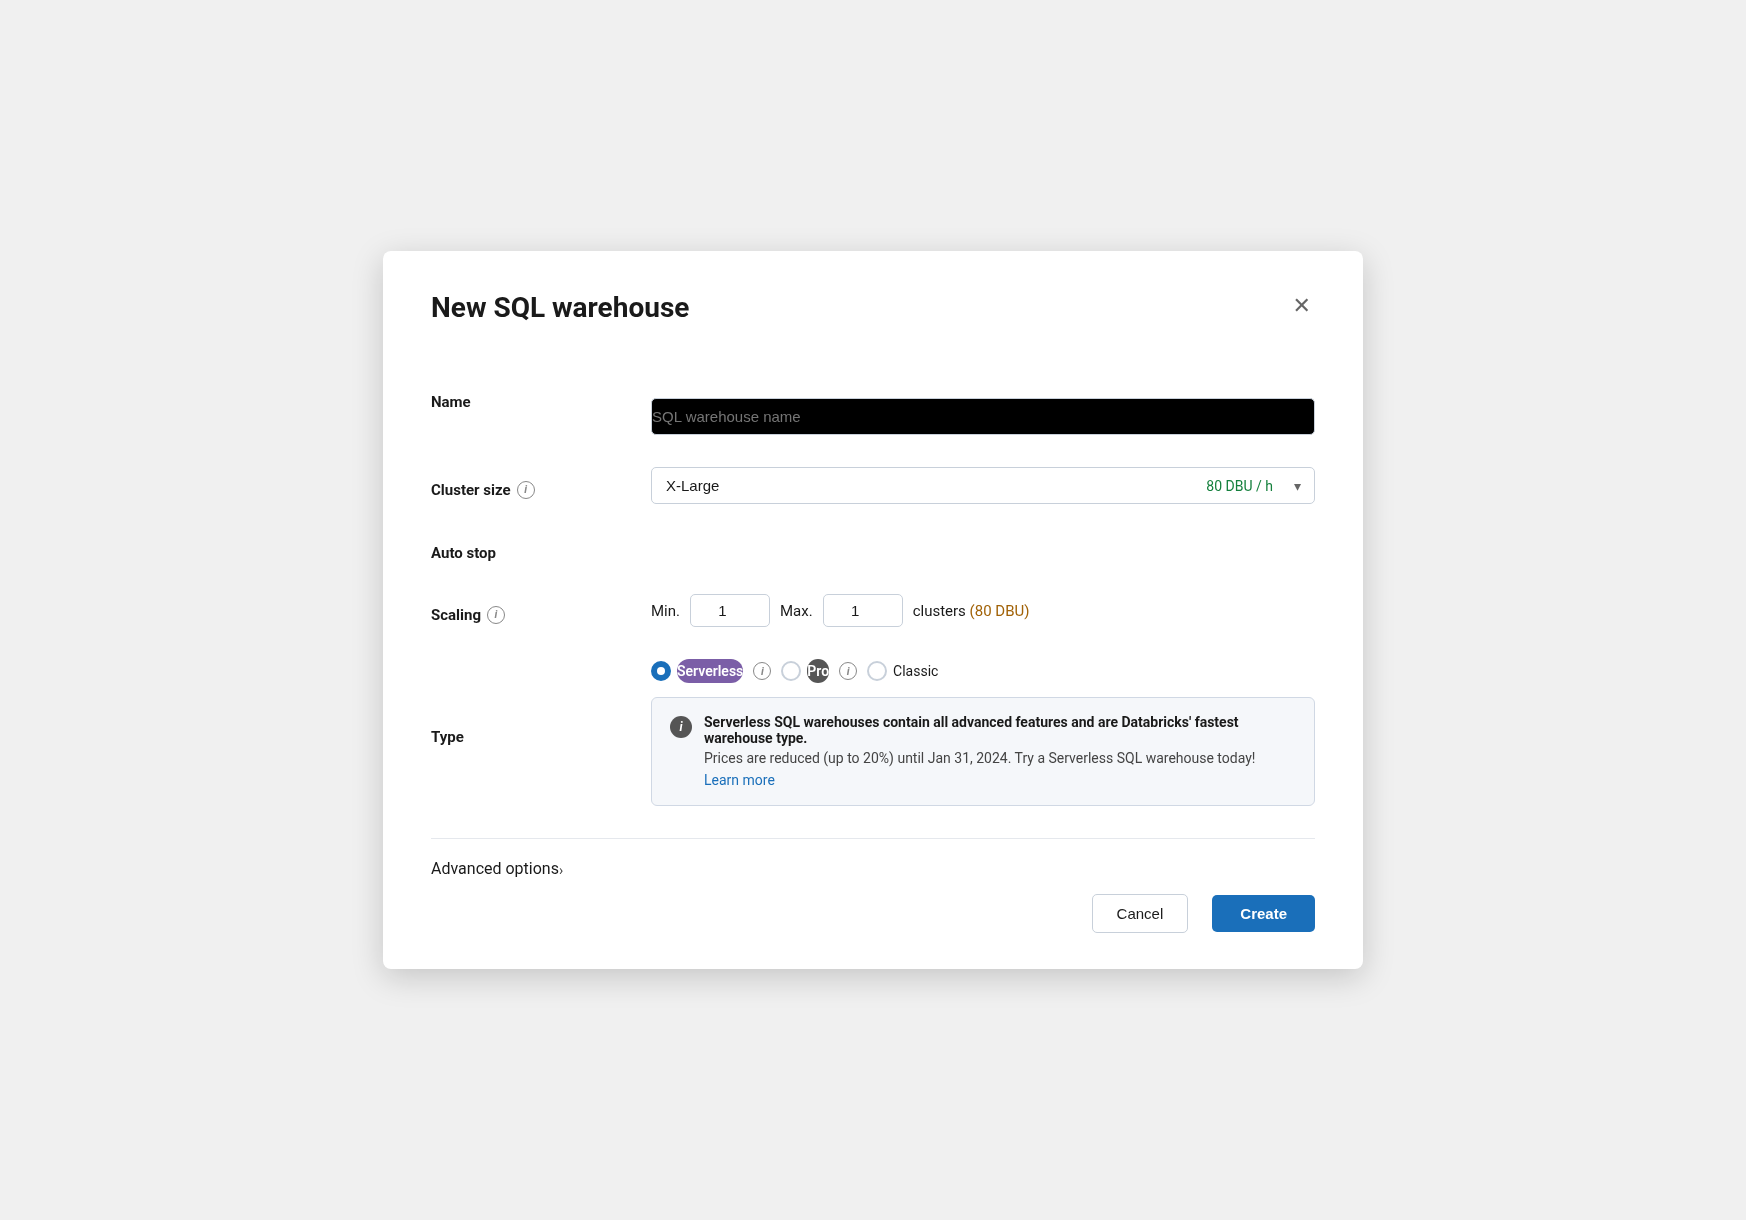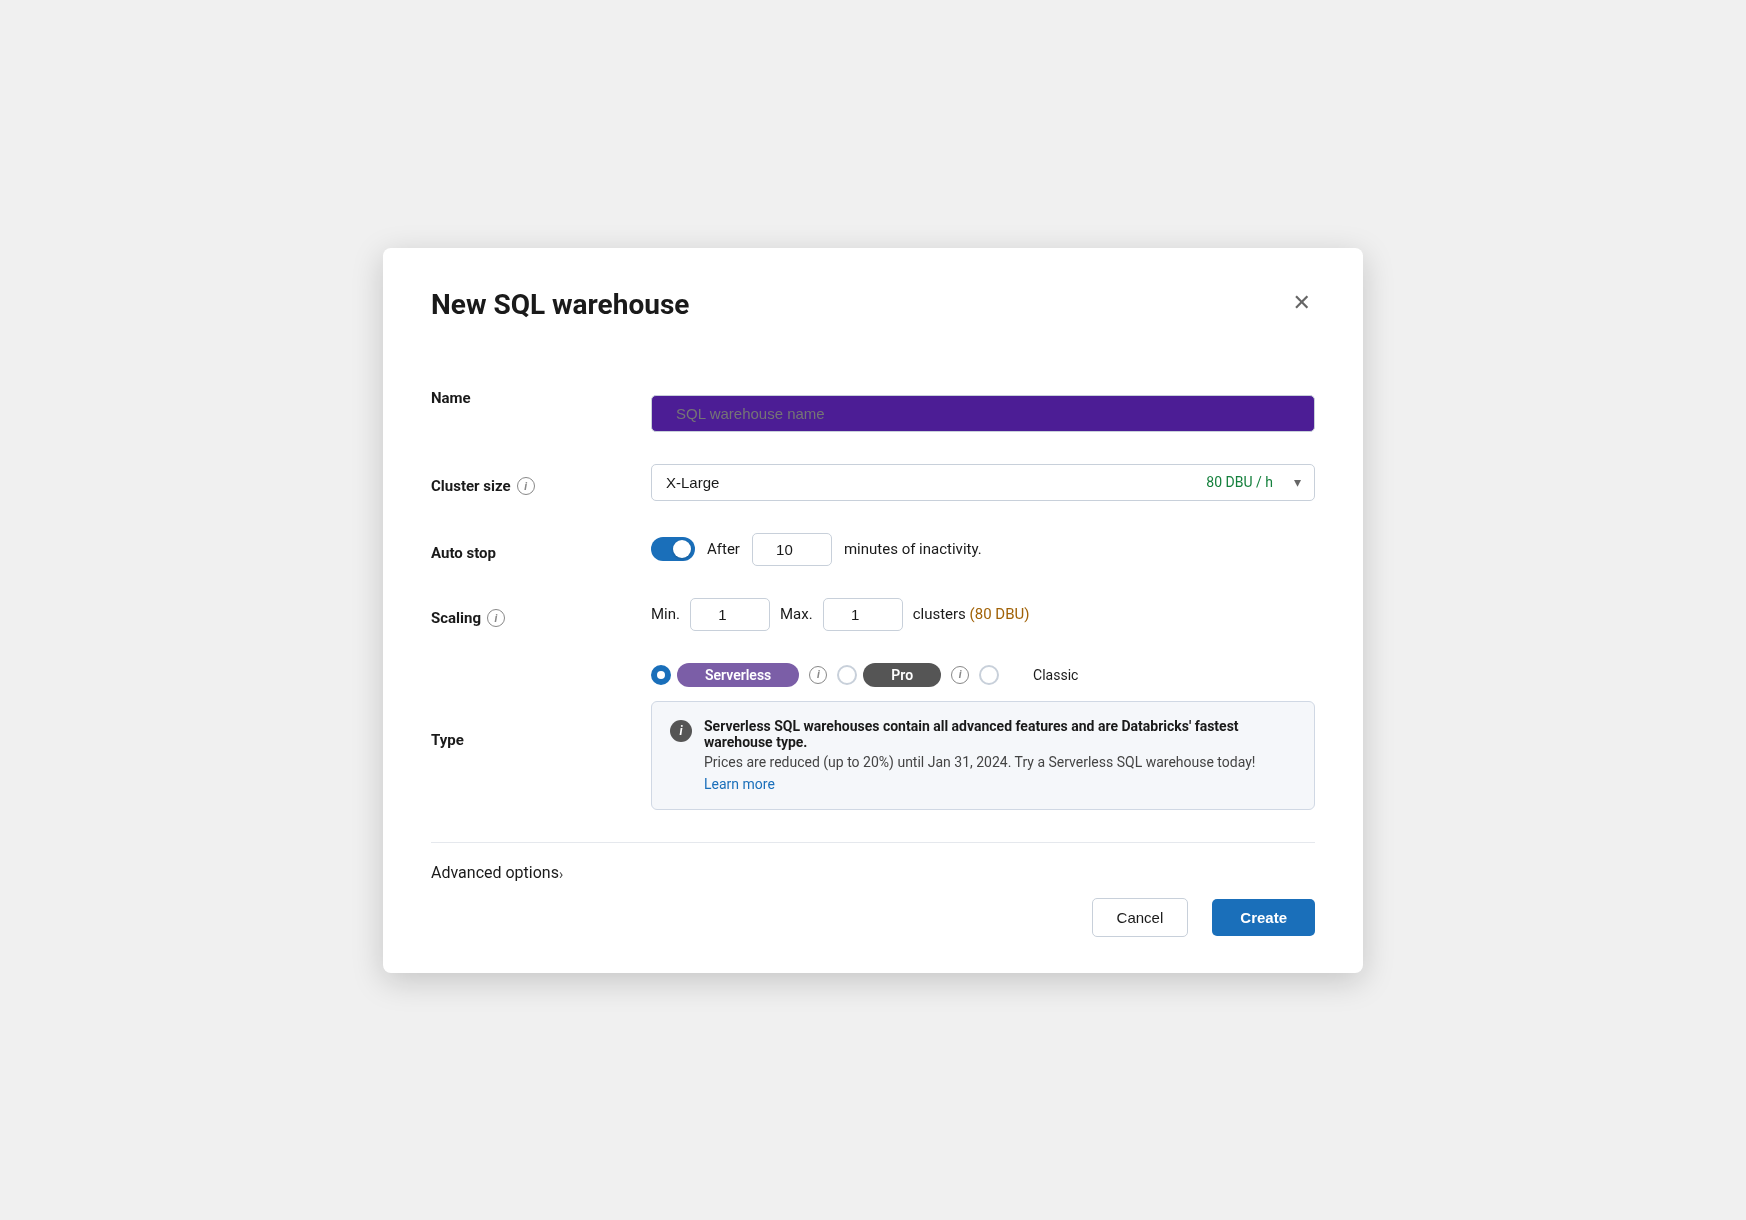--- a/index.html
+++ b/index.html
@@ -56,25 +56,25 @@
       align-items: center;
       gap: 6px;
     }
     .form-control {
       flex: 1;
     }
     .text-input {
       width: 100%;
       border: 1.5px solid #c8d0da;
       border-radius: 5px;
-      padding: 9px 24px;
+      padding: 9px 0;
       font-size: 15px;
       color: #999;
       outline: none;
-      background: #4c1d95;
+      background: #000000;
       margin-top: 38px;
     }
     .select-input {
       width: 100%;
       border: 1.5px solid #c8d0da;
       border-radius: 5px;
       padding: 9px 40px 9px 14px;
       font-size: 15px;
       color: #1a1a1a;
       outline: none;
@@ -200,21 +200,21 @@
       background: #1a6fba;
     }
     .radio-circle.checked::after {
       content: '';
       width: 8px;
       height: 8px;
       border-radius: 50%;
       background: #fff;
     }
     .type-badge {
-      padding: 4px 28px;
+      padding: 4px 0;
       border-radius: 20px;
       font-size: 14px;
       font-weight: 600;
     }
     .type-badge.serverless {
       background: #7b5ea7;
       color: #fff;
     }
     .type-badge.pro {
       background: #555;
@@ -363,33 +363,20 @@
           <option>4X-Large</option>
         </select>
         <span class="select-dbu">80 DBU / h</span>
         <span class="chevron">▾</span>
       </div>
     </div>
   </div>
 
   <div class="form-row">
     <div class="form-label">Auto stop</div>
-    <div class="form-control">
-      <div class="autostop-row">
-        <label class="toggle-switch">
-
-          <span class="toggle-track">
-            <span class="toggle-thumb"></span>
-          </span>
-        </label>
-        <span class="autostop-label">After</span>
-        <input class="number-input" type="number" value="10" style="">
-        <span class="autostop-label">minutes of inactivity.</span>
-      </div>
-    </div>
   </div>
 
   <div class="form-row">
     <div class="form-label">
       <span>Scaling</span>
       <span class="info-icon">i</span>
     </div>
     <div class="form-control">
       <div class="scaling-row">
         <span class="scaling-label-sm">Min.</span>

